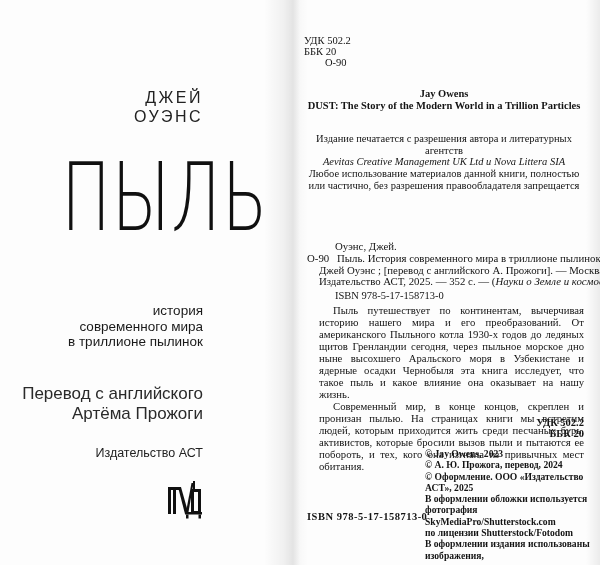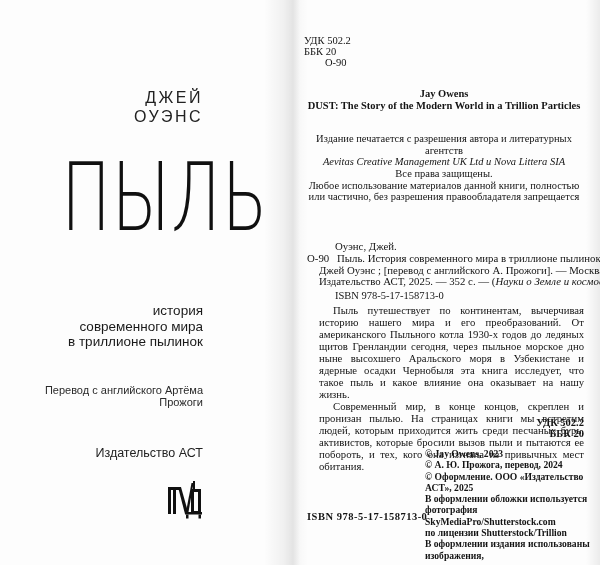--- a/index.html
+++ b/index.html
@@ -22,21 +22,21 @@
   
   .lp{position:absolute;left:0;top:0;width:300px;height:460px;font-family:"Liberation Sans", sans-serif;}
   .lp .block{position:absolute;left:0;width:203px;text-align:right;}
   .lp-author{top:88px;font-size:16px;line-height:19px;letter-spacing:2.5px;font-weight:500;color:#222;}
   .lp-title{
     top:150px;font-size:95px;line-height:95px;font-weight:200;color:#101010;
     letter-spacing:1px;transform:scaleX(0.70);transform-origin:100% 50%;white-space:nowrap;
     font-family:"DejaVu Sans","Liberation Sans",sans-serif;
   }
   .lp-subtitle{top:303px;font-size:13.5px;line-height:15.5px;font-weight:normal;color:#1a1a1a;}
-  .lp-translator{top:384px;font-size:11px;color:#2a2a2a;}
+  .lp-translator{top:384px;font-size:17px;color:#2a2a2a;}
   .lp-publisher{top:446px;font-size:12.5px;line-height:15px;color:#222;}
   .lp-logo{top:479px;height:40px;}
   .lp-logo svg{display:inline-block;}
 
   
   .rp{position:absolute;left:292px;top:0;width:300px;height:501px;}
   .rp .abs{position:absolute;}
   .rp-udk-top{left:12px;top:35px;font-size:10.5px;line-height:11px;}
   .rp-udk-top .indent{padding-left:21px;}
   .rp-center{left:8px;width:288px;text-align:center;font-size:10.5px;line-height:11.5px;}
@@ -112,21 +112,20 @@
       <div class="b">Jay Owens</div>
       <div class="b">DUST:  The Story of the Modern World in a Trillion Particles</div>
     </div>
 
     <div class="abs rp-center rp-perm">
       <div>Издание печатается с разрешения автора и литературных агентств</div>
       <div class="i">Aevitas Creative Management UK Ltd и Nova Littera SIA</div>
     </div>
 
     <div class="abs rp-center rp-rights">
-      <div>Все права защищены.</div>
       <div>Любое использование материалов данной книги, полностью</div>
       <div>или частично, без разрешения правообладателя запрещается</div>
     </div>
 
     <div class="abs rp-biblio-author">Оуэнс, Джей.</div>
     <div class="abs rp-biblio-code">О-90</div>
     <div class="abs rp-biblio-l1">Пыль. История современного мира в триллионе пылинок /</div>
     <div class="abs rp-biblio-l2">Джей Оуэнс ; [перевод с английского А.  Прожоги]. — Москва :</div>
     <div class="abs rp-biblio-l3"><span>Издательство АСТ, 2025. — 352 с. — (</span><span class="i">Науки о Земле и космосе</span></div>
 
@@ -141,21 +140,21 @@
       <div>УДК 502.2</div>
       <div>ББК 20</div>
     </div>
 
     <div class="abs rp-copyright">
       <div>© Jay Owens, 2023</div>
       <div>© А. Ю. Прожога, перевод, 2024</div>
       <div>© Оформление. ООО «Издательство АСТ», 2025</div>
       <div>В оформлении обложки используется</div>
       <div>фотография SkyMediaPro/Shutterstock.com</div>
-      <div>по лицензии Shutterstock/Trillion</div>
+      <div>по лицензии Shutterstock/Fotodom</div>
       <div>В оформлении издания использованы изображения,</div>
       <div>предоставленные Shutterstock/Fotodom</div>
     </div>
 
     <div class="abs rp-isbn-bottom">ISBN 978-5-17-158713-0</div>
   </div>
 
   <div class="gutter-shadow"></div>
   <div class="right-edge-shadow"></div>
 </div>

